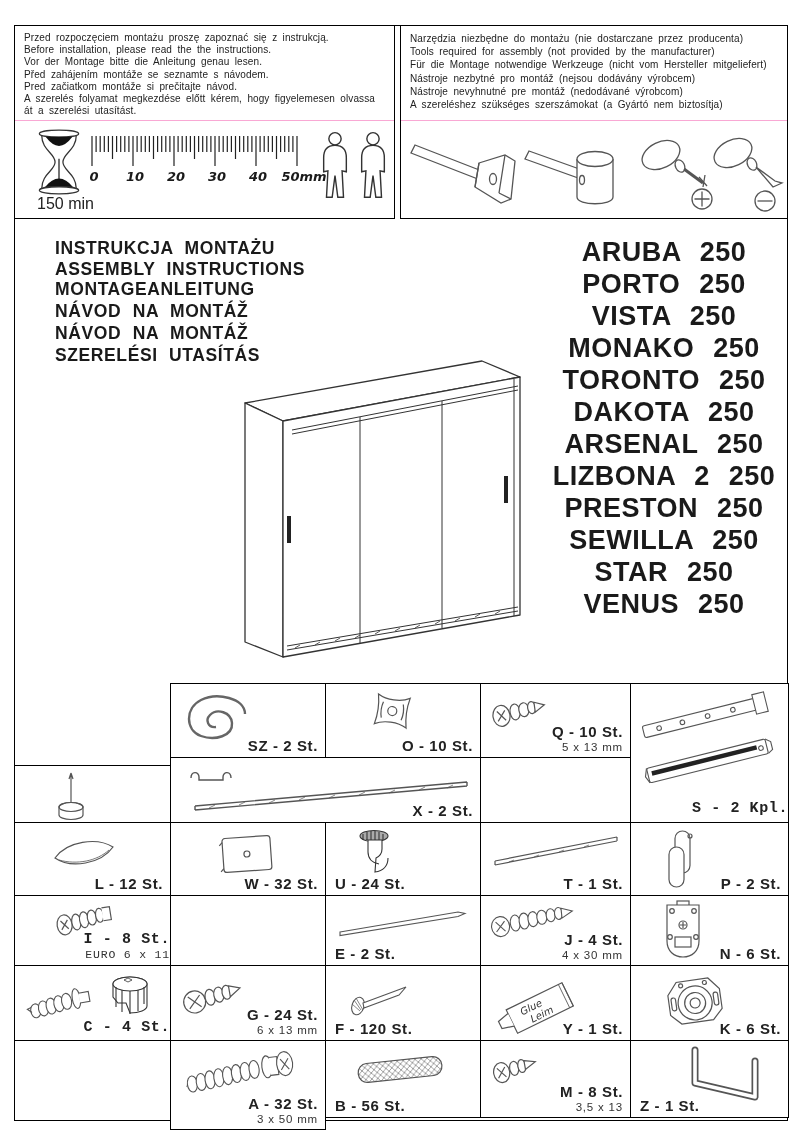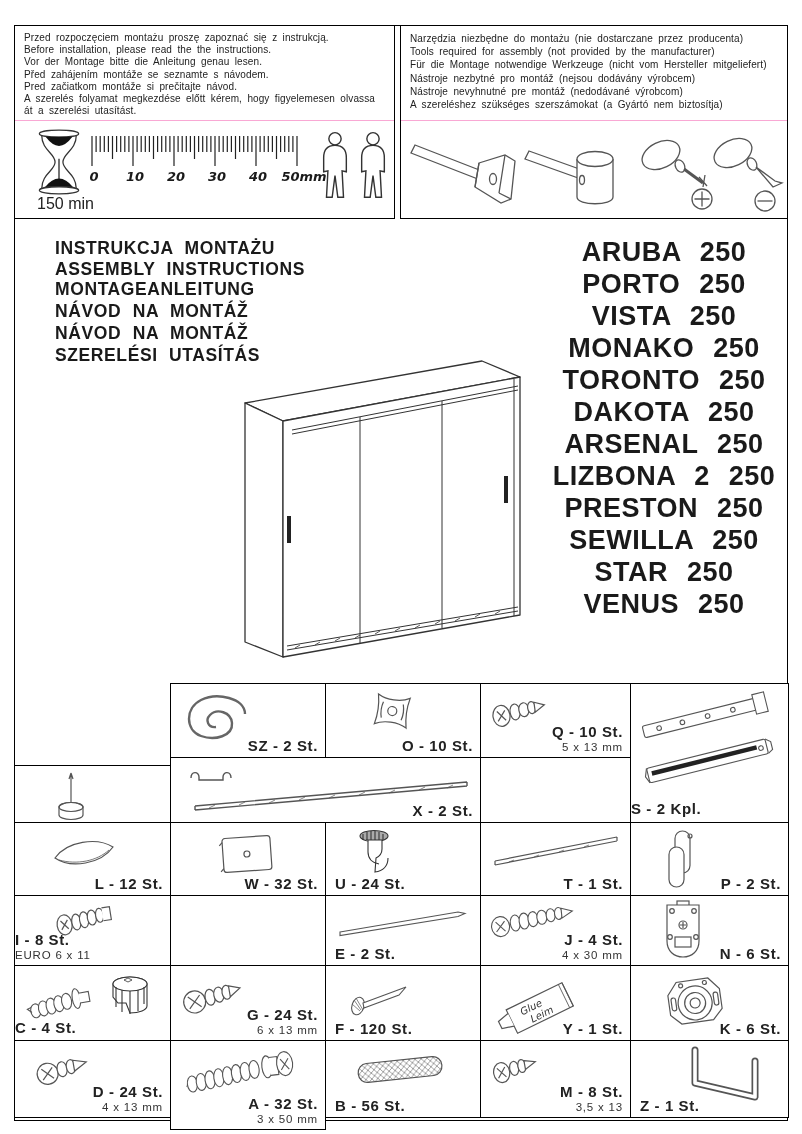--- a/index.html
+++ b/index.html
@@ -16,21 +16,21 @@
   .ticklbl{position:absolute;top:36px;width:44px;text-align:center;
            font-size:13px;font-style:italic;font-weight:bold;font-family:"DejaVu Sans",sans-serif;}
   .titles{position:absolute;left:55px;top:238px;}
   .tline{font-size:17.5px;font-weight:600;letter-spacing:.6px;word-spacing:6px;line-height:20.5px;white-space:nowrap;}
   .models{position:absolute;left:540px;top:236px;width:248px;text-align:center;}
   .mline{font-size:27px;font-weight:bold;letter-spacing:.5px;word-spacing:11px;line-height:32px;white-space:nowrap;}
   .cell{position:absolute;border:1px solid #000;box-sizing:border-box;background:#fff;}
   .picon{position:absolute;}
   .lbl{position:absolute;right:7px;bottom:3px;text-align:right;line-height:1.1;}
   .lbl.left{left:9px;right:auto;text-align:left;}
-  .lbl.center{left:0;right:0;text-align:left;}
+  .lbl.center{left:0;right:0;text-align:right;font-family:Liberation Mono, monospace;}
   .pl{display:block;font-size:15px;font-weight:bold;letter-spacing:.6px;color:#222;}
   .ps{display:block;font-size:11.5px;letter-spacing:.8px;color:#333;margin-top:1px;}
   svg{overflow:visible;}
 </style>
 </head>
 <body>
 
 <div class="sheet">
   <div class="frame"></div>
 
@@ -459,35 +459,20 @@
         <circle cx="42" cy="33" r="17"></circle>
         <circle cx="42" cy="33" r="10.5" fill="none"></circle>
         <circle cx="42" cy="33" r="5" fill="none"></circle>
       </g>
     </svg>
     <div class="lbl">
         <span class="pl">K - 6 St.</span>
       </div>
   </div>
 
-  <div class="cell" style="left:14px;top:1040px;width:157px;height:78px">
-    <svg class="picon" style="left:18px;top:6px" width="72" height="42" viewBox="0 0 72 42">
-      <g transform="rotate(-10 36 21)" stroke="#555" stroke-width="1.2" fill="#fff">
-        <circle cx="14" cy="23" r="10.5"></circle>
-        <path d="M8.5 17.5 L19.5 28.5 M19.5 17.5 L8.5 28.5" fill="none"></path>
-        <ellipse cx="29" cy="21" rx="5" ry="7.5"></ellipse>
-        <ellipse cx="38" cy="20" rx="4.5" ry="7"></ellipse>
-        <path d="M41 14 L54 18 L41 25 Z"></path>
-      </g>
-    </svg>
-    <div class="lbl">
-        <span class="pl">D - 24 St.</span>
-        <span class="ps">4 x 13 mm</span>
-      </div>
-  </div>
 
   <div class="cell" style="left:170px;top:1040px;width:156px;height:90px">
     <svg class="picon" style="left:6px;top:4px" width="144" height="48" viewBox="0 0 144 48">
       <g transform="rotate(-7 72 24)" stroke="#555" stroke-width="1.1" fill="#fff">
         <path d="M8 34 L14 26" fill="none"></path>
         <ellipse cx="14" cy="32" rx="5" ry="8"></ellipse>
           <ellipse cx="23" cy="31" rx="5" ry="8.5"></ellipse>
         <ellipse cx="32" cy="30" rx="5" ry="9"></ellipse>
           <ellipse cx="41" cy="29" rx="5" ry="9"></ellipse>
         <ellipse cx="50" cy="28" rx="5" ry="9"></ellipse>

